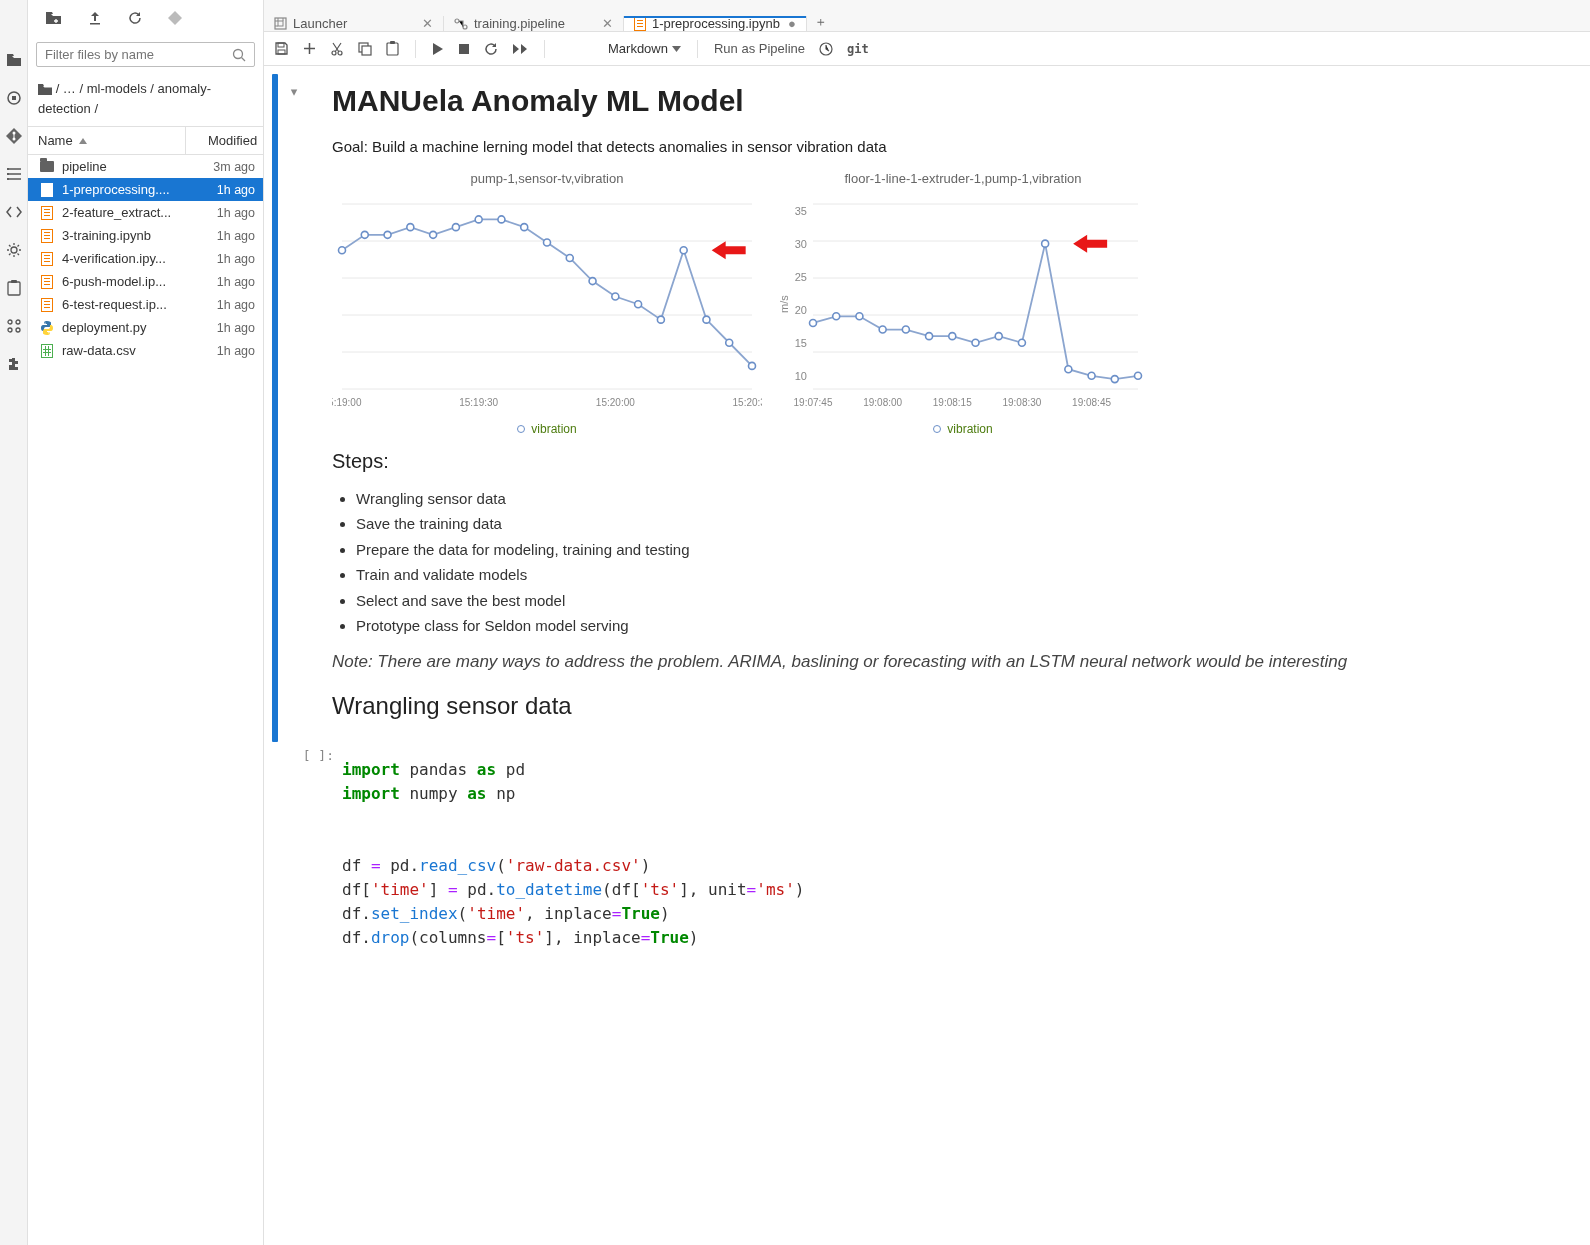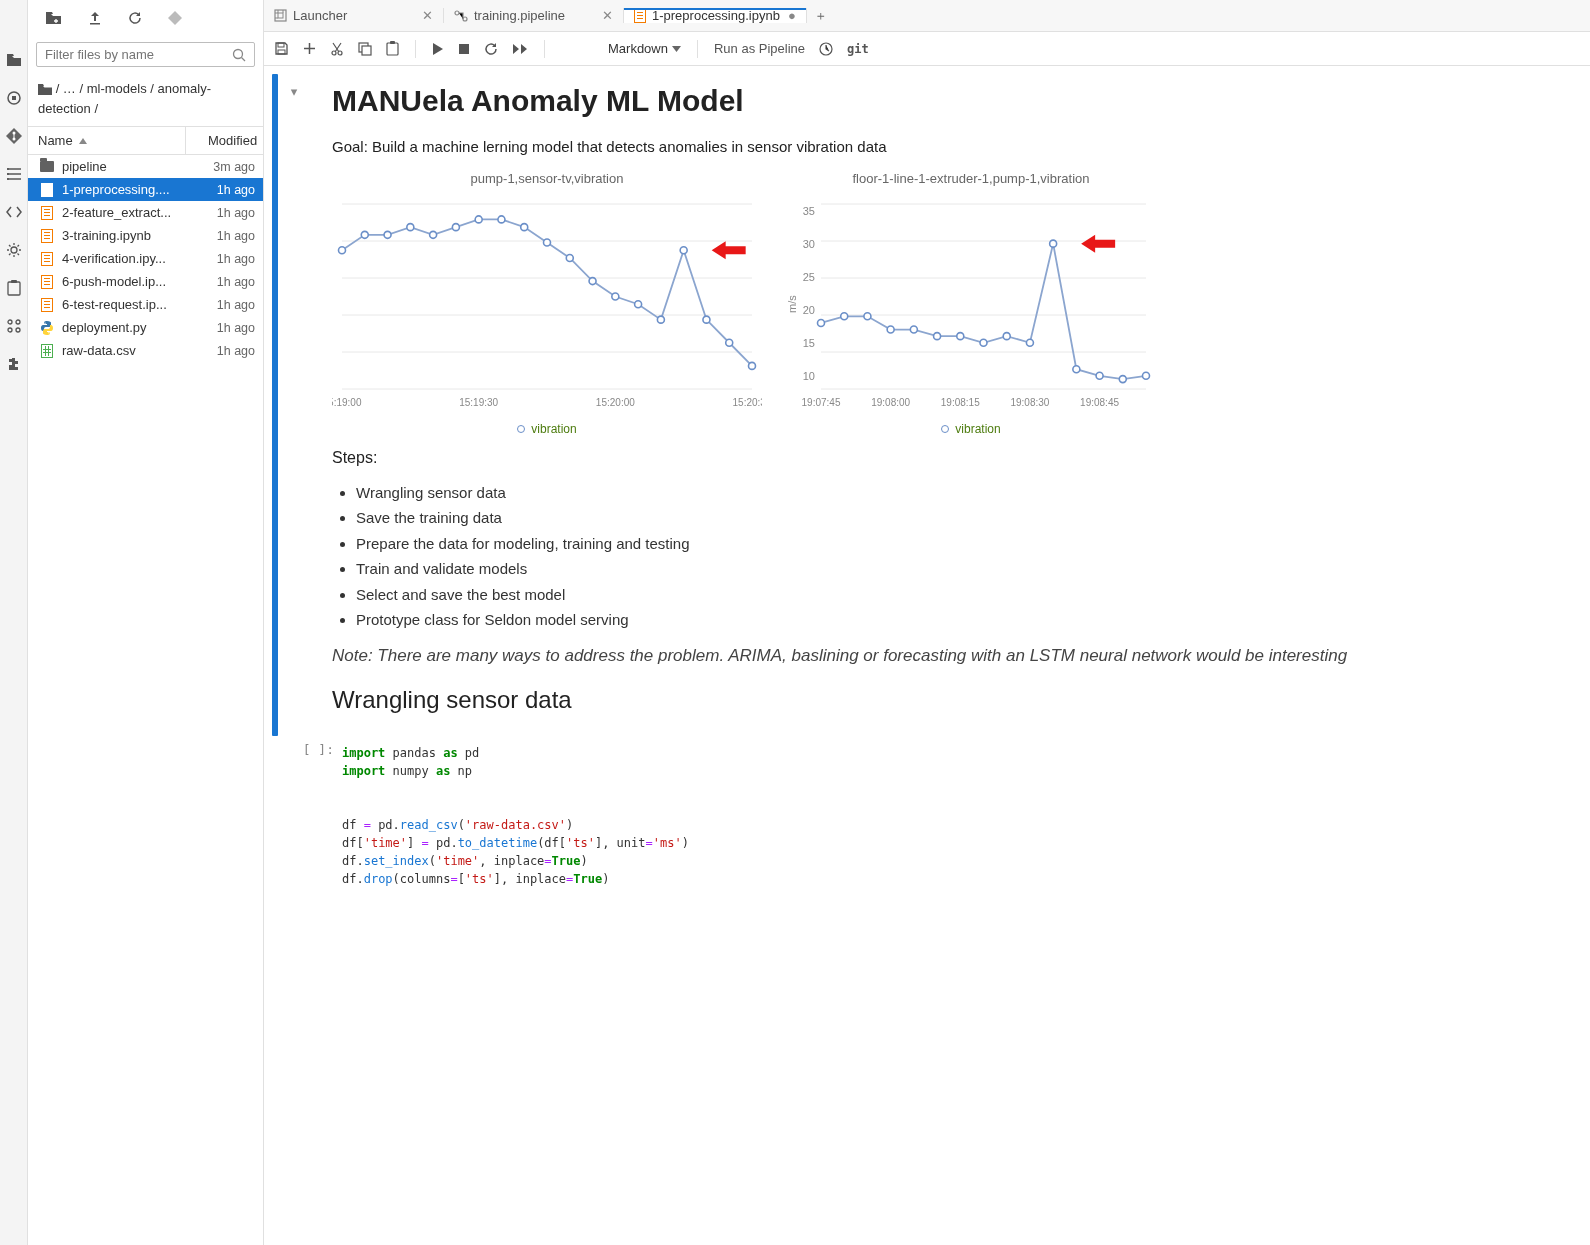--- a/index.html
+++ b/index.html
@@ -29,21 +29,21 @@
 .ic-folder { width:14px; height:11px; background:#616161; border-radius:1px; position:relative; }
 .ic-folder::before { content:""; position:absolute; top:-3px; left:0; width:7px; height:3px; background:#616161; border-radius:1px 1px 0 0; }
 .ic-nb { width:12px; height:14px; border:1.5px solid #f57c00; background:#fff; position:relative; }
 .ic-nb::after { content:""; position:absolute; top:2px; left:2px; right:2px; height:1.5px; background:#f57c00; box-shadow: 0 3px 0 #f57c00, 0 6px 0 #f57c00; }
 .fb-row.selected .ic-nb { border-color:#fff; }
 .fb-row.selected .ic-nb::after { background:#fff; box-shadow: 0 3px 0 #fff, 0 6px 0 #fff; }
 .ic-csv { width:12px; height:14px; border:1.5px solid #4caf50; position:relative; }
 .ic-csv::after { content:""; position:absolute; left:3px; top:1px; bottom:1px; width:1px; background:#4caf50; box-shadow: 3px 0 0 #4caf50; }
 .ic-csv::before { content:""; position:absolute; top:4px; left:1px; right:1px; height:1px; background:#4caf50; box-shadow: 0 3px 0 #4caf50; }
 .main { flex:1; display:flex; flex-direction:column; overflow:hidden; }
-.tabbar { display:flex; height:32px; background:#f7f7f7; border-bottom:1px solid #e0e0e0; align-items:center; }
+.tabbar { display:flex; height:32px; background:#f7f7f7; border-bottom:1px solid #e0e0e0; align-items:flex-end; }
 .tab { display:flex; align-items:center; padding:0 10px; border-right:1px solid #e0e0e0; min-width:180px; max-width:220px; cursor:pointer; font-size:13px; color:#555; position:relative; }
 .tab.active { background:#fff; color:#333; }
 .tab.active::after { content:""; position:absolute; left:0; right:0; top:0; height:2px; background:#1976d2; }
 .tab .tab-icon { margin-right:6px; display:flex; }
 .tab .tab-label { flex:1; white-space:nowrap; overflow:hidden; text-overflow:ellipsis; }
 .tab .tab-close { margin-left:8px; color:#888; }
 .tab-add { width:28px; display:flex; align-items:center; justify-content:center; cursor:pointer; color:#666; }
 .nb-toolbar { height:34px; display:flex; align-items:center; padding:0 10px; gap:14px; border-bottom:1px solid #e0e0e0; font-size:13px; color:#555; }
 .nb-toolbar .sep { width:1px; height:18px; background:#e0e0e0; margin:0 2px; }
 .nb-toolbar .tbtn { cursor:pointer; display:flex; align-items:center; }
@@ -53,27 +53,27 @@
 .cell-bar { width:6px; background:#1976d2; border-radius:1px; margin-right:6px; }
 .cell-collapse { width:20px; padding-top:10px; text-align:center; color:#888; cursor:pointer; }
 .prompt { width:44px; text-align:right; color:#888; font-family: Menlo, Consolas, monospace; font-size:13px; padding:2px 8px 0 0; }
 .cell-body { flex:1; min-width:0; }
 .md-cell { padding: 4px 0 10px 28px; }
 .md-cell h1 { font-size:30px; font-weight:700; margin: 6px 0 18px 0; color:#222; }
 .md-cell h2 { font-size:24px; font-weight:400; margin: 18px 0 12px 0; color:#222; }
 .md-cell p { font-size:15px; margin:10px 0; color:#222; line-height:1.5; }
 .md-cell ul { margin:8px 0 8px 24px; font-size:15px; line-height:1.7; }
 .md-cell .note { font-style:italic; color:#444; font-size:17px; }
-.chart-row { display:flex; gap:24px; margin: 12px 0 8px 0; }
+.chart-row { display:flex; gap:16px; margin: 12px 0 8px 0; }
 .chart-box { display:flex; flex-direction:column; align-items:center; }
 .chart-title { font-size:13px; color:#666; margin-bottom:8px; font-family: Arial, sans-serif; }
 .legend { display:flex; align-items:center; gap:6px; margin-top:8px; font-size:12px; color:#4d7c0f; }
 .legend .dot { width:8px; height:8px; border-radius:50%; border:1.5px solid #6b8fc8; background:#fff; }
 .anomaly-title { font-size:34px; font-weight:700; text-align:center; margin:18px 0 8px 310px; letter-spacing:-0.5px; }
-.code-cell { font-family: Menlo, Consolas, "DejaVu Sans Mono", monospace; font-size:12px; line-height:1.5; padding:4px 0 4px 0; white-space:pre; color:#333; }
+.code-cell { font-family: Menlo, Consolas, "DejaVu Sans Mono", monospace; font-size:16px; line-height:1.5; padding:4px 0 4px 0; white-space:pre; color:#333;margin-top:8px; }
 .kw { color:#008800; font-weight:bold; }
 .fn { color:#1976d2; }
 .str { color:#c41a16; }
 .bool { color:#008800; font-weight:bold; }
 .op { color:#aa22ff; }
 svg { display:block; }
 .git-label { font-weight:bold; font-family: Menlo, monospace; font-size:12px; }
 </style>
 </head>
 <body>
@@ -459,21 +459,21 @@
                   <circle cx="336.7857142857143" cy="185.08928571428572" r="3.5" fill="#fff" stroke="#6b8fc8" stroke-width="1.6"></circle>
                   <circle cx="360" cy="181.78571428571428" r="3.5" fill="#fff" stroke="#6b8fc8" stroke-width="1.6"></circle>
                   <path d="M295.1428571428571 49.642857142857146 l14 -9 v5 h20 v8 h-20 v5 z" fill="#e81717"></path>
                 </svg>
               <div class="legend">
                   <span class="dot"></span>
                   <span>vibration</span>
                 </div>
             </div>
           </div>
-          <p style="font-size:16px">Steps:</p>
+          <p style="font-size:20px">Steps:</p>
           <ul id="steps-list">
               <li>Wrangling sensor data</li>
               <li>Save the training data</li>
               <li>Prepare the data for modeling, training and testing</li>
               <li>Train and validate models</li>
               <li>Select and save the best model</li>
               <li>Prototype class for Seldon model serving</li>
             </ul>
           <p class="note">Note: There are many ways to address the problem. ARIMA, baslining or forecasting with an LSTM neural network would be interesting</p>
           <h2>Wrangling sensor data</h2>

